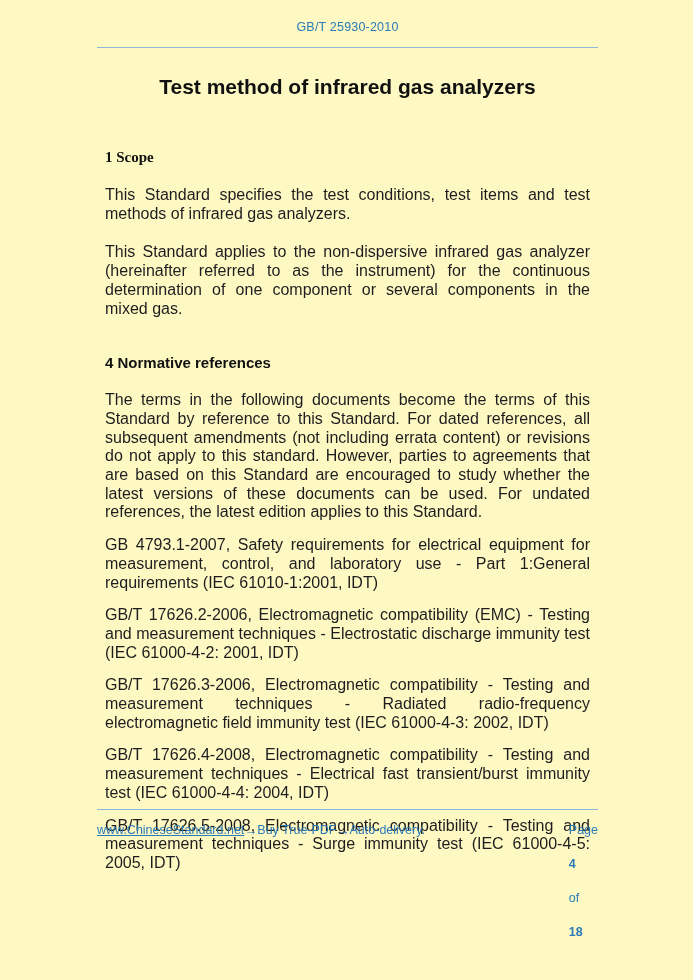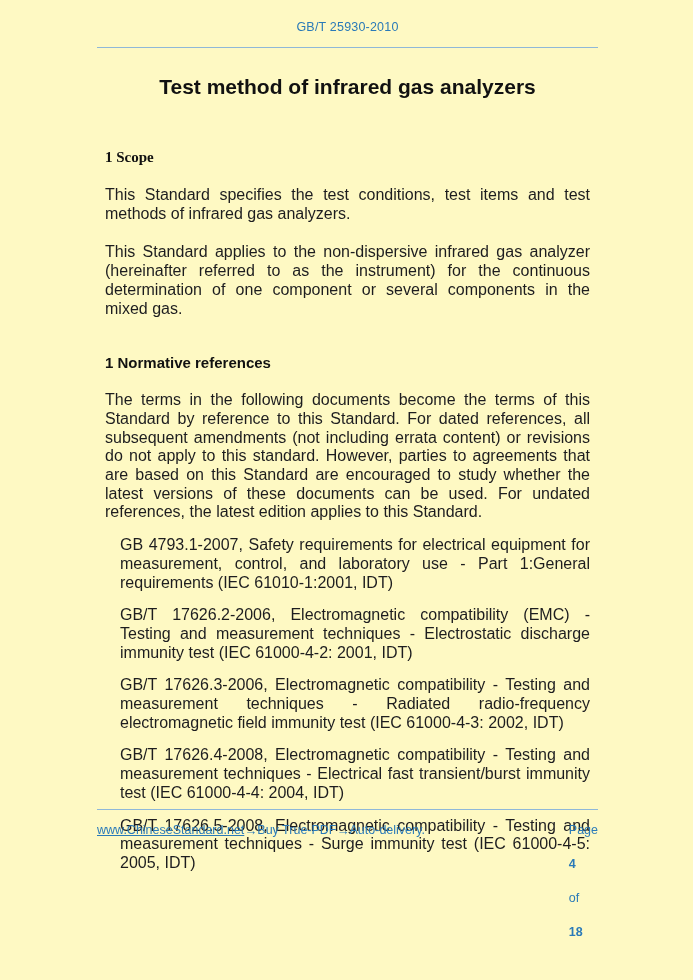--- a/index.html
+++ b/index.html
@@ -50,21 +50,20 @@
   
   p.body {
     font-size: 16px;
     line-height: 18.7px;
     text-align: justify;
     margin-top: 20px;
     color: #1d1d1f;
   }
   p.body + p.body { }
   p.ref {
-    margin-left: 15px;
     margin-top: 14px;
   }
   p.body + p.ref { margin-top: 14px; }
   
   .footer {
     position: absolute;
     left: 97px;
     right: 95px;
     bottom: 41px;
     border-top: 1px solid #8fb8d8;
@@ -96,21 +95,21 @@
   </div>
 
   <h1 class="doc-title">Test method of infrared gas analyzers</h1>
 
   <h2 class="section-heading first">1 Scope</h2>
 
   <p class="body">This Standard specifies the test conditions, test items and test methods of infrared gas analyzers.</p>
 
   <p class="body">This Standard applies to the non-dispersive infrared gas analyzer (hereinafter referred to as the instrument) for the continuous determination of one component or several components in the mixed gas.</p>
 
-  <h2 class="section-heading second">1 Normative references</h2>
+  <h2 class="section-heading second">4 Normative references</h2>
 
   <p class="body">The terms in the following documents become the terms of this Standard by reference to this Standard. For dated references, all subsequent amendments (not including errata content) or revisions do not apply to this standard. However, parties to agreements that are based on this Standard are encouraged to study whether the latest versions of these documents can be used. For undated references, the latest edition applies to this Standard.</p>
 
   <p class="body ref">GB 4793.1-2007, Safety requirements for electrical equipment for measurement, control, and laboratory use - Part 1:General requirements (IEC 61010-1:2001, IDT)</p>
 
 
   <p class="body ref">GB/T 17626.2-2006, Electromagnetic compatibility (EMC) - Testing and measurement techniques - Electrostatic discharge immunity test (IEC 61000-4-2: 2001, IDT)</p>
 
   <p class="body ref">GB/T 17626.3-2006, Electromagnetic compatibility - Testing and measurement techniques - Radiated radio-frequency electromagnetic field immunity test (IEC 61000-4-3: 2002, IDT)</p>
 

